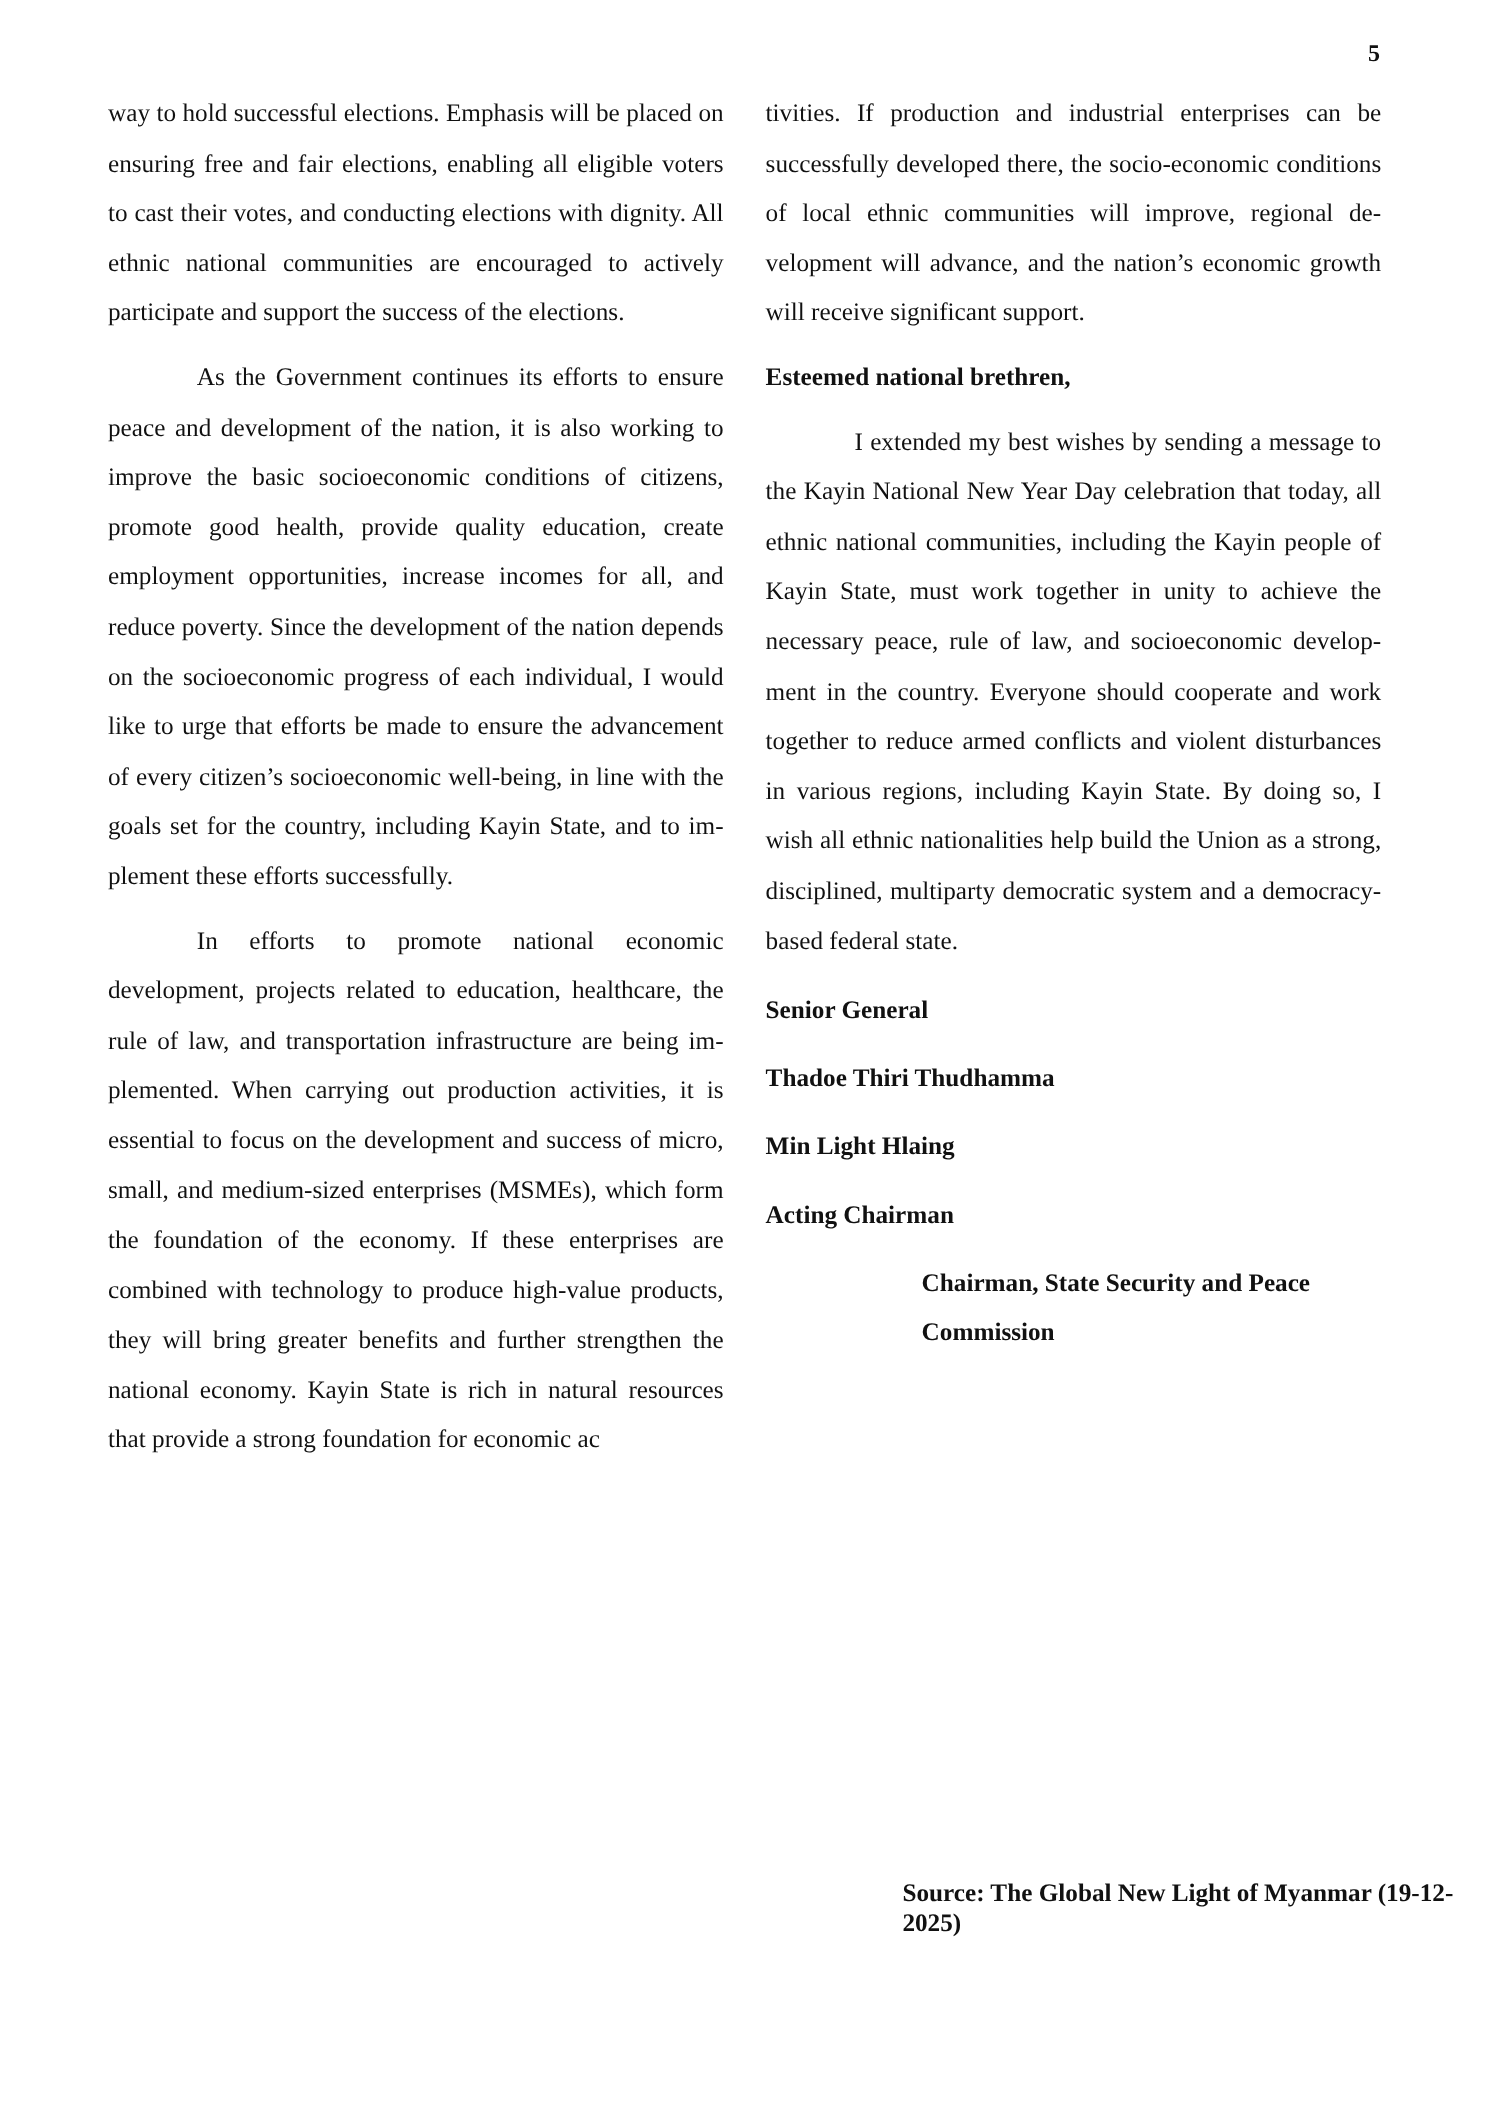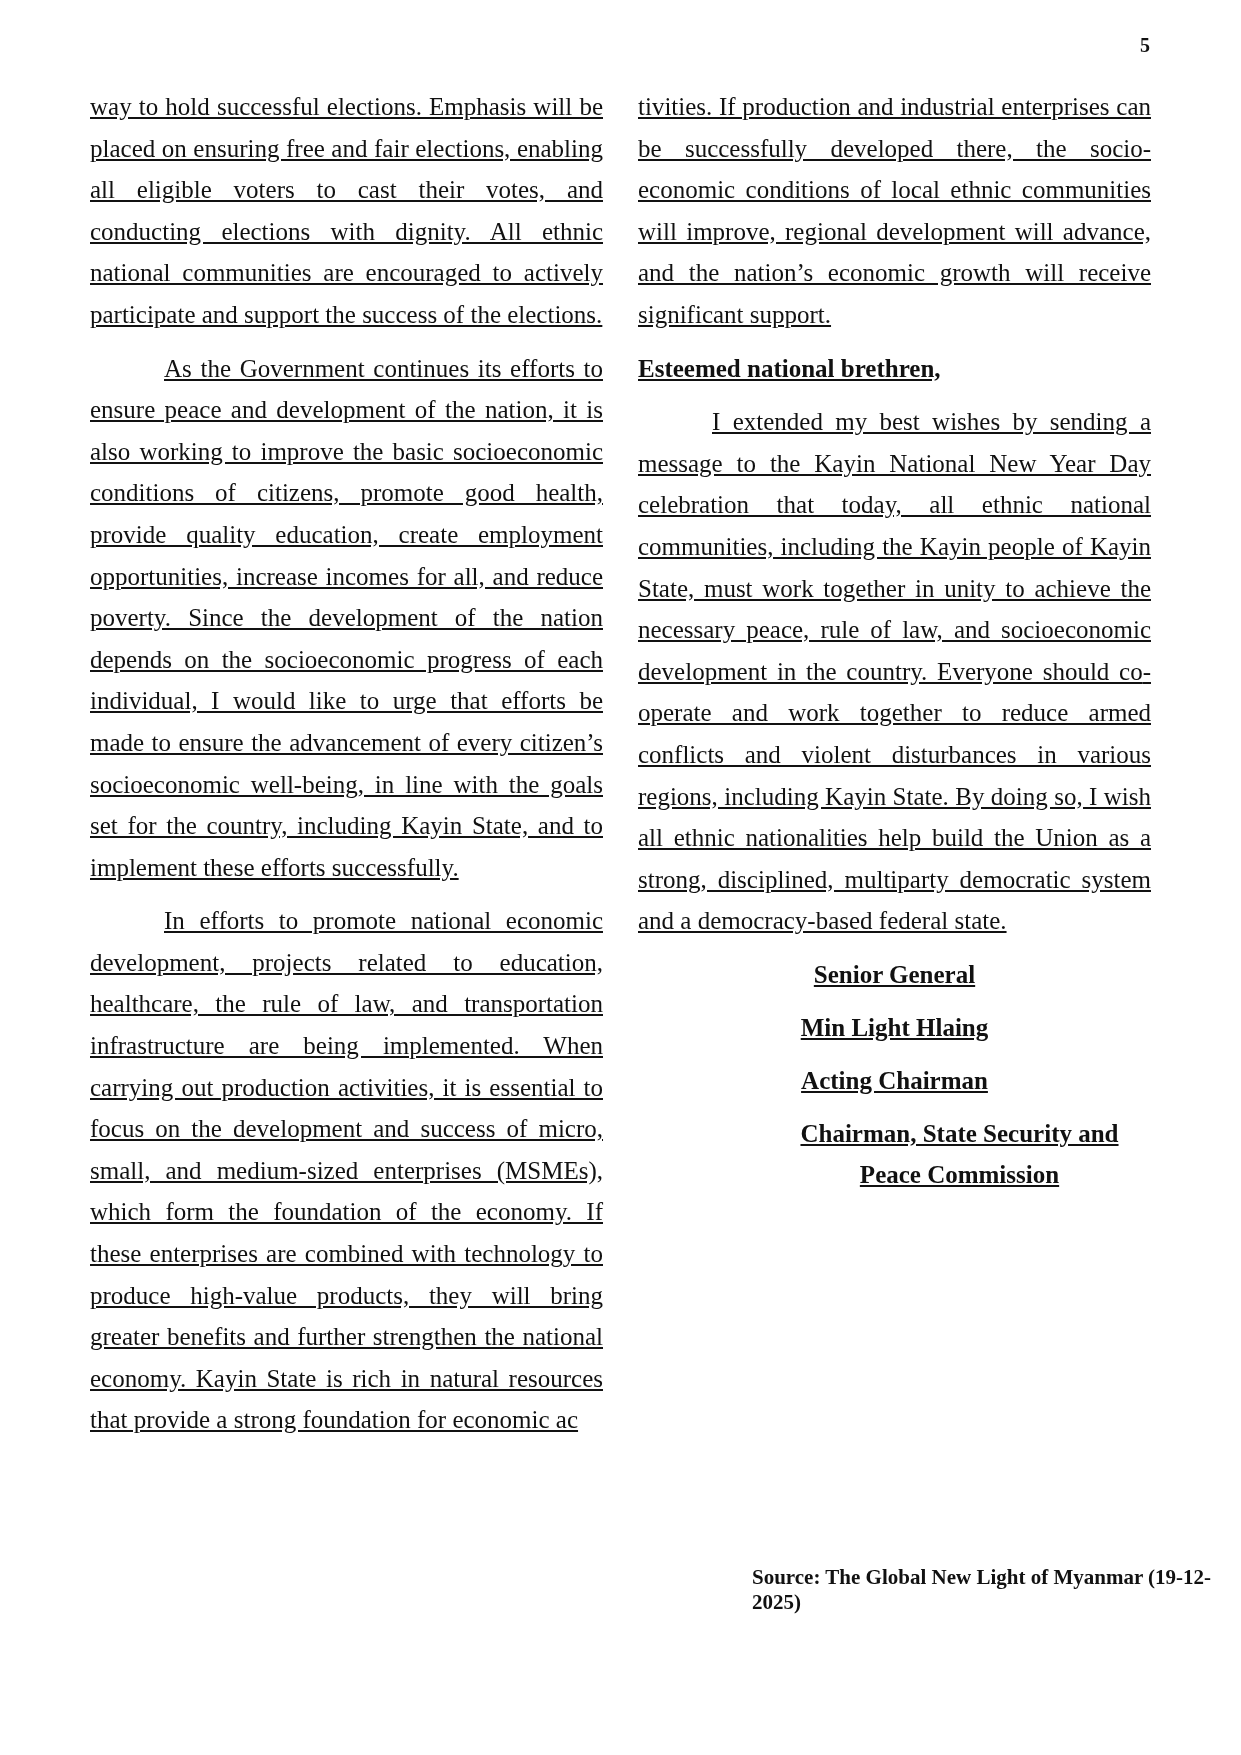--- a/index.html
+++ b/index.html
@@ -1,44 +1,45 @@
 <!DOCTYPE html>
 <html><head>
 <meta charset="utf-8">
 <style>
   html, body { margin:0; padding:0; background:#ffffff; }
   body { width:1241px; height:1755px; position:relative; overflow:hidden;
          font-family:"Liberation Serif","DejaVu Serif",serif; color:#111; }
   .page-num { position:absolute; top:34px; left:1140px; font-weight:bold; font-size:20px; }
-  .col { position:absolute; top:86px; width:513px; font-size:25px; line-height:41.6px;text-decoration:underline; }
+  .col { position:absolute; top:74px; width:513px; font-size:21px; line-height:41.6px; }
   .col.left { left:90px; }
   .col.right { left:638px; }
   .col p { margin:0 0 12px 0; text-align:justify; hyphens:manual; }
   .col p.indent { text-indent:74px; }
   .greeting { font-weight:bold; margin:0 0 12px 0; }
-  .sig { text-align:center; font-weight:bold; margin:0 0 12px 0; line-height:41px; }
+  .sig { text-align:left; font-weight:bold; margin:16px 0 12px 0; line-height:41px; }
   .source { position:absolute; top:1565px; left:752px; font-size:21px; font-weight:bold; }
 </style>
 </head>
 <body>
 
 <div class="page-num">5</div>
 
 <div class="col left">
   <p>way to hold successful elections. Emphasis will be placed on ensuring free and fair elections, enabling all eligible voters to cast their votes, and conducting elections with dignity. All ethnic national communi­ties are encouraged to actively participate and support the success of the elections.</p>
   <p class="indent">As the Government continues its ef­forts to ensure peace and development of the nation, it is also working to improve the basic socioeconomic conditions of citizens, promote good health, provide quality edu­cation, create employment opportunities, increase incomes for all, and reduce pov­erty. Since the development of the nation depends on the socioeconomic progress of each individual, I would like to urge that efforts be made to ensure the advancement of every citizen’s socioeconomic well-being, in line with the goals set for the country, including Kayin State, and to im­plement these efforts successfully.</p>
   <p class="indent">In efforts to promote national eco­nomic development, projects related to ed­ucation, healthcare, the rule of law, and transportation infrastructure are being im­plemented. When carrying out production activities, it is essential to focus on the de­velopment and success of micro, small, and medium-sized enterprises (MSMEs), which form the foundation of the economy. If these enterprises are combined with tech­nology to produce high-value products, they will bring greater benefits and further strengthen the national economy. Kayin State is rich in natural resources that pro­vide a strong foundation for economic ac­</p>
 </div>
 
 <div class="col right">
   <p>tivities. If production and industrial enter­prises can be successfully developed there, the socio-economic conditions of local eth­nic communities will improve, regional de­velopment will advance, and the nation’s economic growth will receive significant support.</p>
   <div class="greeting">Esteemed national brethren,</div>
   <p class="indent">I extended my best wishes by send­ing a message to the Kayin National New Year Day celebration that today, all ethnic national communities, including the Kayin people of Kayin State, must work together in unity to achieve the necessary peace, rule of law, and socioeconomic develop­ment in the country. Everyone should co­operate and work together to reduce armed conflicts and violent disturbances in vari­ous regions, including Kayin State. By do­ing so, I wish all ethnic nationalities help build the Union as a strong, disciplined, multiparty democratic system and a de­mocracy-based federal state.</p>
 
   <div>
     <div class="sig">Senior General</div>
+    <div class="sig">Thadoe Thiri Thudhamma</div>
     <div class="sig">Min Light Hlaing</div>
     <div class="sig">Acting Chairman</div>
     <div class="sig" style="padding-left:130px;">Chairman, State Security and Peace Commission</div>
   </div>
 </div>
 
 <div class="source">Source: The Global New Light of Myanmar (19-12-2025)</div>
 
 </body></html>

